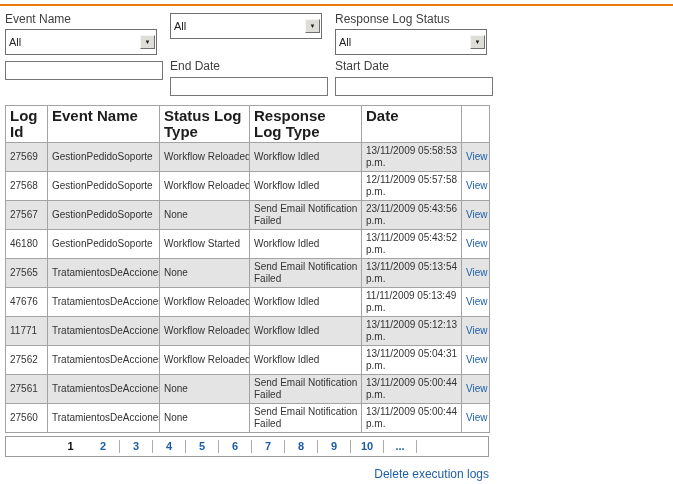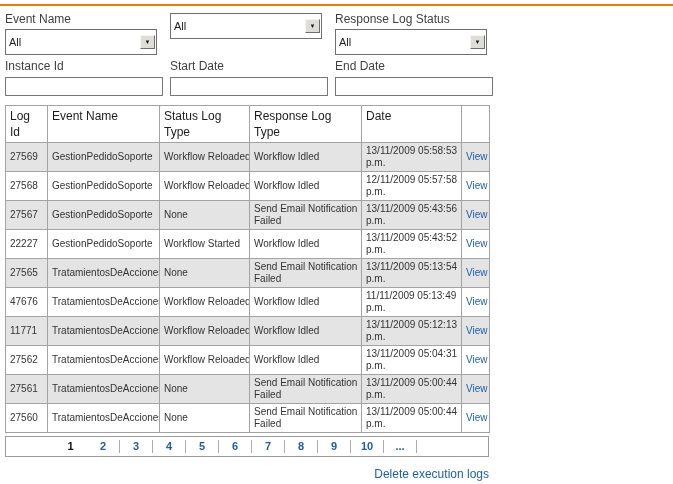--- a/index.html
+++ b/index.html
@@ -49,21 +49,21 @@
 
   
   .log-table {
     margin: 9px 0 0 5px;
     width: 484px; border-collapse: collapse;
     border: 1px solid #7f7f7f;
     table-layout: fixed;
   }
   .log-table th {
     border: 1px solid #a3a3a3;
-    font-size: 12px; font-weight: normal; color: #1d1d1d;
+    font-size: 15px; font-weight: bold; color: #1d1d1d;
     text-align: left; vertical-align: top;
     padding: 2px 4px; line-height: 16px; background: #fff;
     height: 36px;
   }
   .log-table td {
     border: 1px solid #a3a3a3;
     font-size: 10px; color: #333;
     padding: 2px 4px; line-height: 12px;
     vertical-align: middle; height: 29px;
     overflow: hidden;
@@ -125,31 +125,30 @@
       <div class="f-label">Response Log Status</div>
       <div class="combo">
         <span class="combo-value">All</span>
         <span class="combo-btn">
             <span class="arrow">▼</span>
           </span>
       </div>
     </div>
 
     <div class="f-cell">
-      <div class="f-label">Instance Id</div>
       <input class="text-input" type="text" value="" style="">
     </div>
 
     <div class="f-cell">
+      <div class="f-label">End Date</div>
+      <input class="text-input" type="text" value="" style="">
+    </div>
+
+    <div class="f-cell">
       <div class="f-label">Start Date</div>
-      <input class="text-input" type="text" value="" style="">
-    </div>
-
-    <div class="f-cell">
-      <div class="f-label">End Date</div>
       <input class="text-input" type="text" value="" style="">
     </div>
 
   </div>
 
   <table class="log-table">
     <colgroup>
       <col style="width:42px">
         <col style="width:112px">
         <col style="width:90px">
@@ -182,25 +181,25 @@
       <td data-field="request_log_type">Workflow Reloaded</td>
       <td data-field="response_log_type">Workflow Idled</td>
       <td data-field="date">12/11/2009 05:57:58 p.m.</td>
       <td><a href="#" class="view-link">View</a></td>
     </tr>
         <tr class="log-row alt">
       <td data-field="log_id">27567</td>
       <td data-field="event_name">GestionPedidoSoporte</td>
       <td data-field="request_log_type">None</td>
       <td data-field="response_log_type">Send&nbsp;Email&nbsp;Notification Failed</td>
-      <td data-field="date">13/11/2009 05:43:56 p.m.</td>
-      <td><a href="#" class="view-link">View</a></td>
-    </tr>
-        <tr class="log-row">
-      <td data-field="log_id">22227</td>
+      <td data-field="date">23/11/2009 05:43:56 p.m.</td>
+      <td><a href="#" class="view-link">View</a></td>
+    </tr>
+        <tr class="log-row">
+      <td data-field="log_id">46180</td>
       <td data-field="event_name">GestionPedidoSoporte</td>
       <td data-field="request_log_type">Workflow Started</td>
       <td data-field="response_log_type">Workflow Idled</td>
       <td data-field="date">13/11/2009 05:43:52 p.m.</td>
       <td><a href="#" class="view-link">View</a></td>
     </tr>
         <tr class="log-row alt">
       <td data-field="log_id">27565</td>
       <td data-field="event_name">TratamientosDeAcciones</td>
       <td data-field="request_log_type">None</td>

